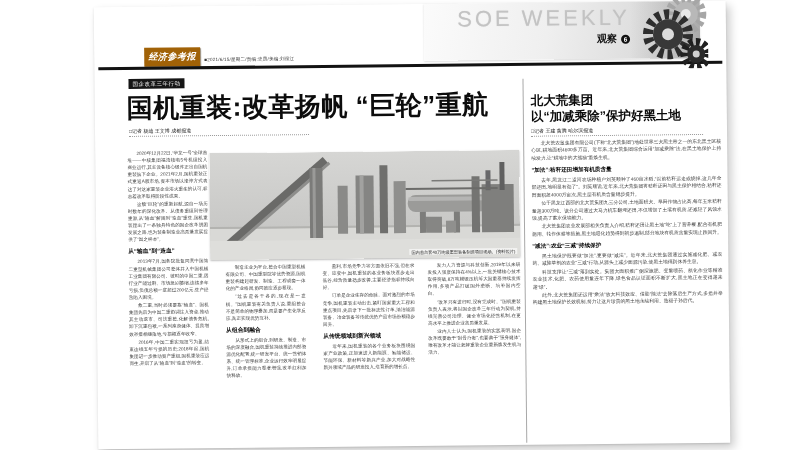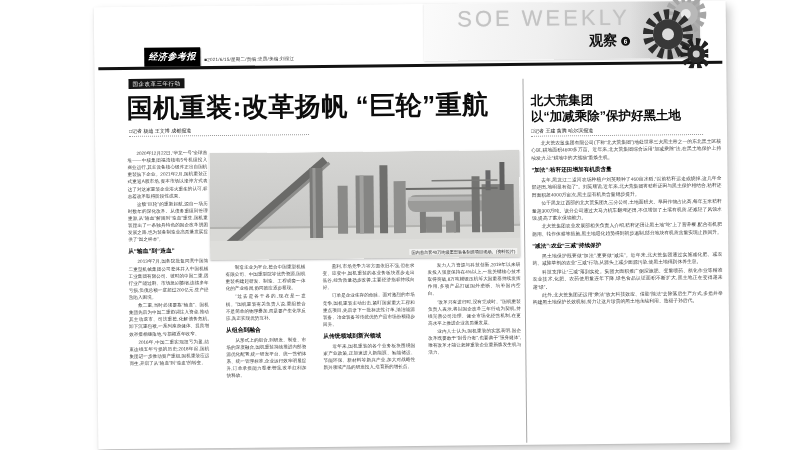--- a/index.html
+++ b/index.html
@@ -4,39 +4,39 @@
 <style>
   * { margin:0; padding:0; box-sizing:border-box; }
   html,body { width:800px; height:450px; background:#fff; overflow:hidden;
     font-family:"Liberation Sans","DejaVu Sans",sans-serif; }
   .page { position:absolute; left:96px; top:4px; width:632px; height:442px;
     background:#fff; transform:rotate(-0.6deg); transform-origin:50% 50%;
     box-shadow:4px 5px 10px rgba(0,0,0,.20), 0 1px 2px rgba(0,0,0,.12); }
   .abs { position:absolute; }
 
   
-  .logo-box { left:50px; top:41px; width:56px; height:19px; background:#000000;
+  .logo-box { left:50px; top:41px; width:56px; height:19px; background:#a16207;
     color:#fff; display:flex; align-items:center; justify-content:center;
     font-family:"DejaVu Serif","Liberation Serif",serif; font-style:italic;
     font-weight:bold; font-size:9px; letter-spacing:.5px;
     box-shadow:1px 1px 0 rgba(0,0,0,.35); }
   .masthead-meta { left:110px; top:51px; font-size:4.6px; color:#3a3a3a; letter-spacing:.2px; }
   .header-rule { left:4px; top:60px; width:624px; height:3px; background:#121212; }
 
   
   .banner { left:330px; top:0; width:276px; height:57px;
     background:linear-gradient(100deg,#fbfbfb 0%,#efefef 45%,#dcdcdc 80%,#cfcfcf 100%);
     box-shadow:0 1px 2px rgba(0,0,0,.15); }
   .banner-shade { right:0; top:0; width:70px; height:100%;
     background:linear-gradient(to right, rgba(0,0,0,0), rgba(40,40,40,.22)); }
   .banner-text { right:70px; top:3px; text-align:right; }
   .soe-weekly { font-size:22px; color:#c3c3c3; letter-spacing:3px; font-weight:400;
     text-shadow:0 0 1px #d7d7d7; white-space:nowrap; }
   .banner-line2 { display:flex; align-items:center; justify-content:flex-end; gap:4px; margin-top:1px; }
-  .section-label { font-size:14px; font-weight:bold; color:#111; }
+  .section-label { font-size:10px; font-weight:bold; color:#111; }
   .issue-dot { width:9px; height:9px; border-radius:50%; background:#111; color:#fff;
     font-size:6.5px; line-height:9px; text-align:center; font-weight:bold; }
   .weekly-title { font-size:20px; font-weight:900; color:#0b0b0b; letter-spacing:1px; }
   .gears { right:-8px; top:-5px; }
 
   
   .kicker { left:34px; top:72px; background:#161616; color:#fff; font-size:5.5px;
     padding:1.5px 4px; letter-spacing:.5px; }
   .headline { left:32px; top:84px; font-size:26px; font-weight:900; color:#0c0c0c;
     white-space:nowrap; letter-spacing:.5px; }

